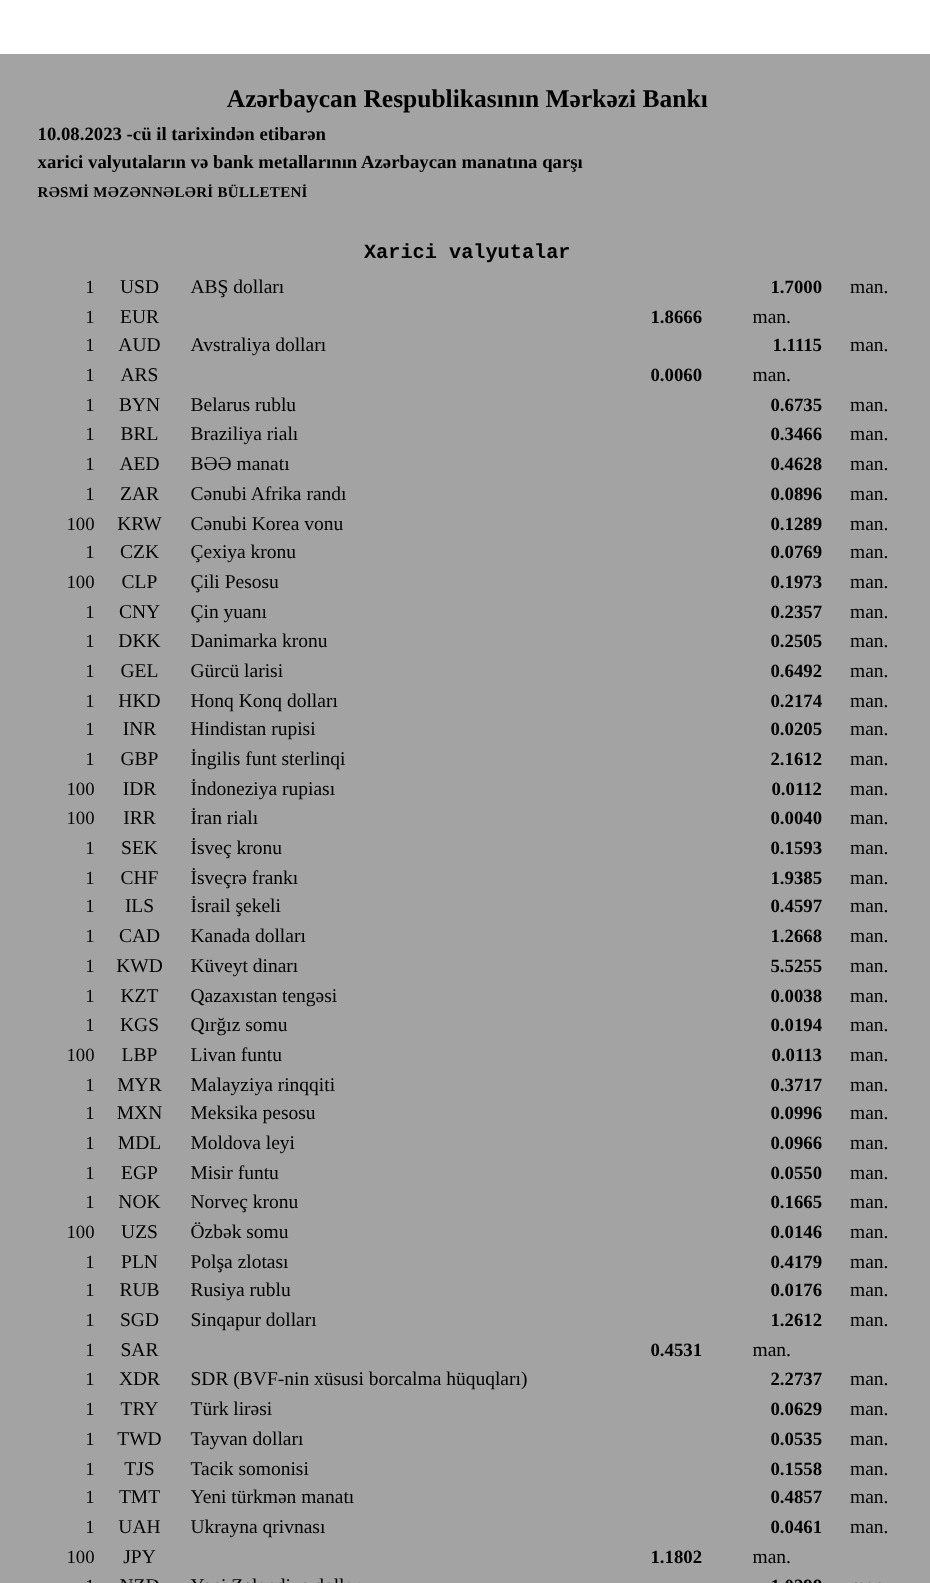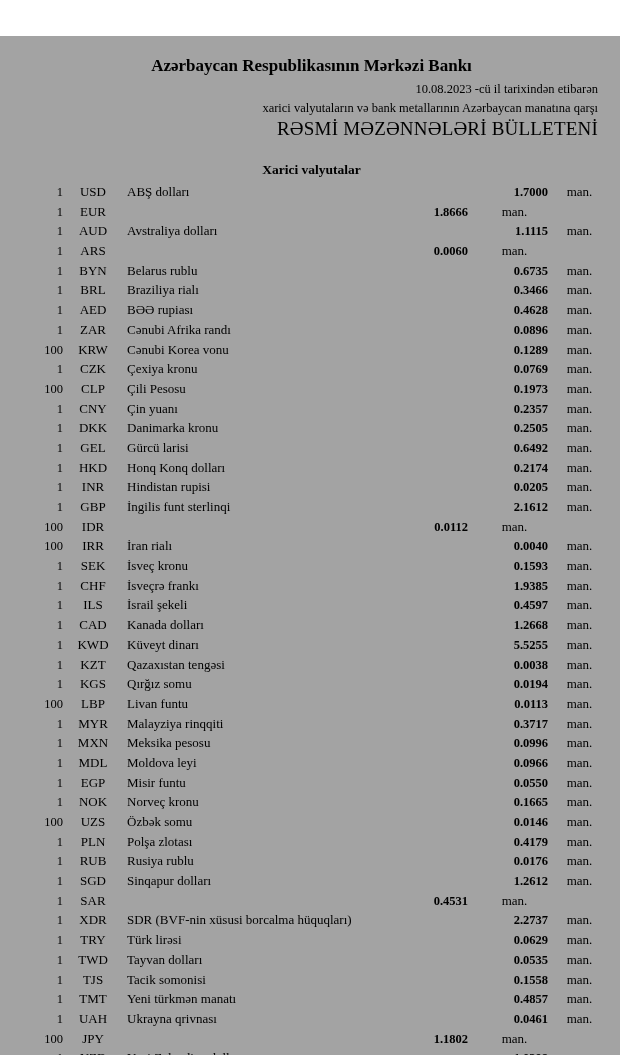--- a/index.html
+++ b/index.html
@@ -19,37 +19,38 @@
     overflow: hidden;
     margin-top: 36px;
   }
   .title {
     margin: 8px 0 2px 0;
     text-align: center;
     font-size: 17px;
     font-weight: bold;
   }
   .sub {
-    text-align: right;
+    text-align: left;
     font-size: 12.5px;
-    font-weight: normal;
+    font-weight: bold;
     line-height: 19px;
   }
   .sub.date { margin-top: 4px; }
   .sub.bulletin {
-    font-size: 19px;
+    font-size: 10px;
     letter-spacing: 0.2px;
     margin-top: 1px;
   }
   .section-title {
     text-align: center;
     font-size: 13.5px;
     font-weight: bold;
     margin-top: 24px;
     margin-bottom: 4px;
+    font-family: Liberation Mono, monospace;
   }
   .rates { width: 100%; }
   .row {
     display: grid;
     grid-template-columns: 42px 52px 1fr 80px 50px;
     align-items: baseline;
     height: 19.7px;
     font-size: 13px;
     line-height: 19.7px;
   }
@@ -131,21 +132,21 @@
     <span class="qty">1</span>
     <span class="code">BRL</span>
     <span class="name">Braziliya rialı</span>
     <span class="rate">0.3466</span>
     <span class="unit">man.</span>
   </div>
 
   <div class="row">
     <span class="qty">1</span>
     <span class="code">AED</span>
-    <span class="name">BƏƏ rupiası</span>
+    <span class="name">BƏƏ manatı</span>
     <span class="rate">0.4628</span>
     <span class="unit">man.</span>
   </div>
 
   <div class="row">
     <span class="qty">1</span>
     <span class="code">ZAR</span>
     <span class="name">Cənubi Afrika randı</span>
     <span class="rate">0.0896</span>
     <span class="unit">man.</span>
@@ -219,20 +220,21 @@
     <span class="qty">1</span>
     <span class="code">GBP</span>
     <span class="name">İngilis funt sterlinqi</span>
     <span class="rate">2.1612</span>
     <span class="unit">man.</span>
   </div>
 
   <div class="row">
     <span class="qty">100</span>
     <span class="code">IDR</span>
+    <span class="name">İndoneziya rupiası</span>
     <span class="rate">0.0112</span>
     <span class="unit">man.</span>
   </div>
 
   <div class="row">
     <span class="qty">100</span>
     <span class="code">IRR</span>
     <span class="name">İran rialı</span>
     <span class="rate">0.0040</span>
     <span class="unit">man.</span>

